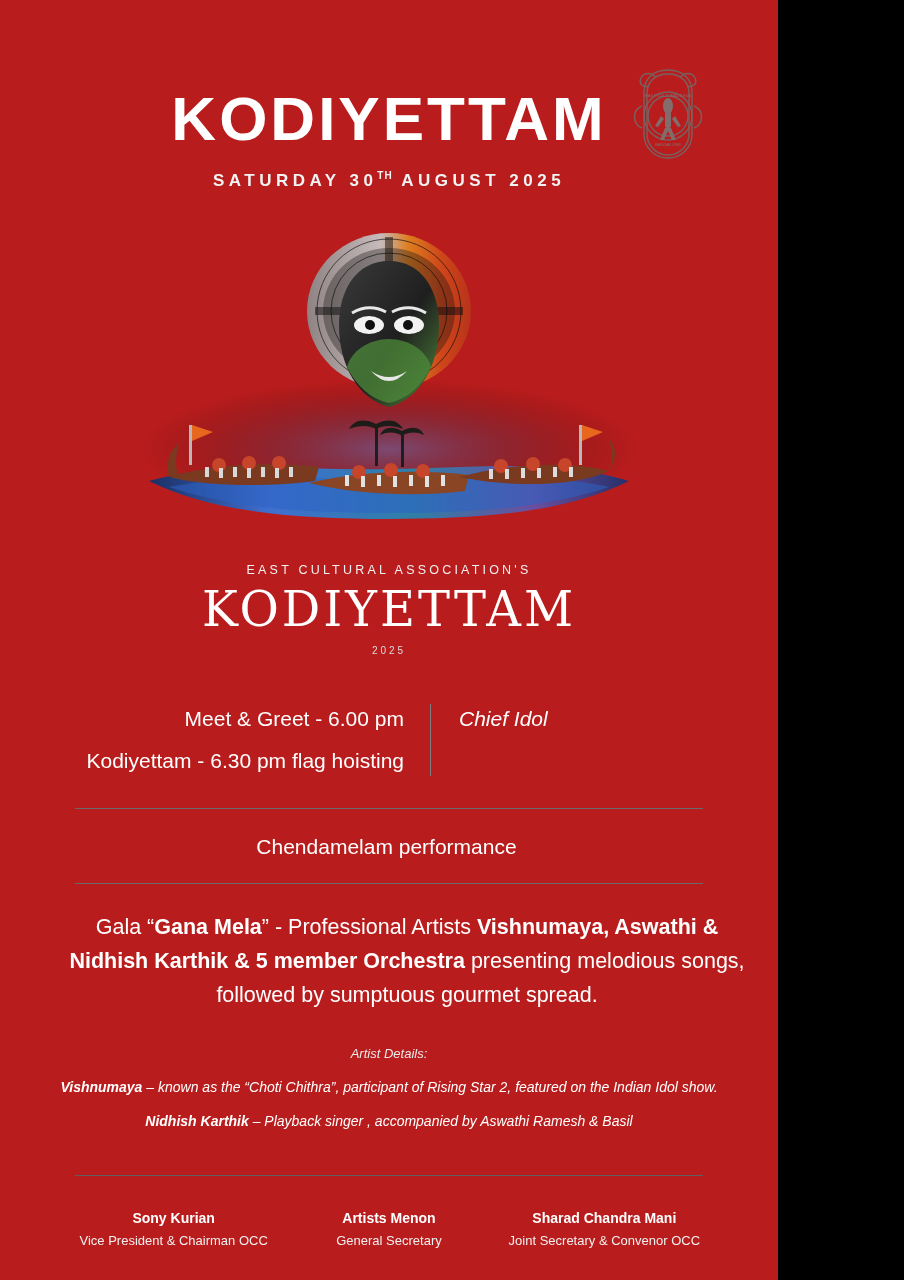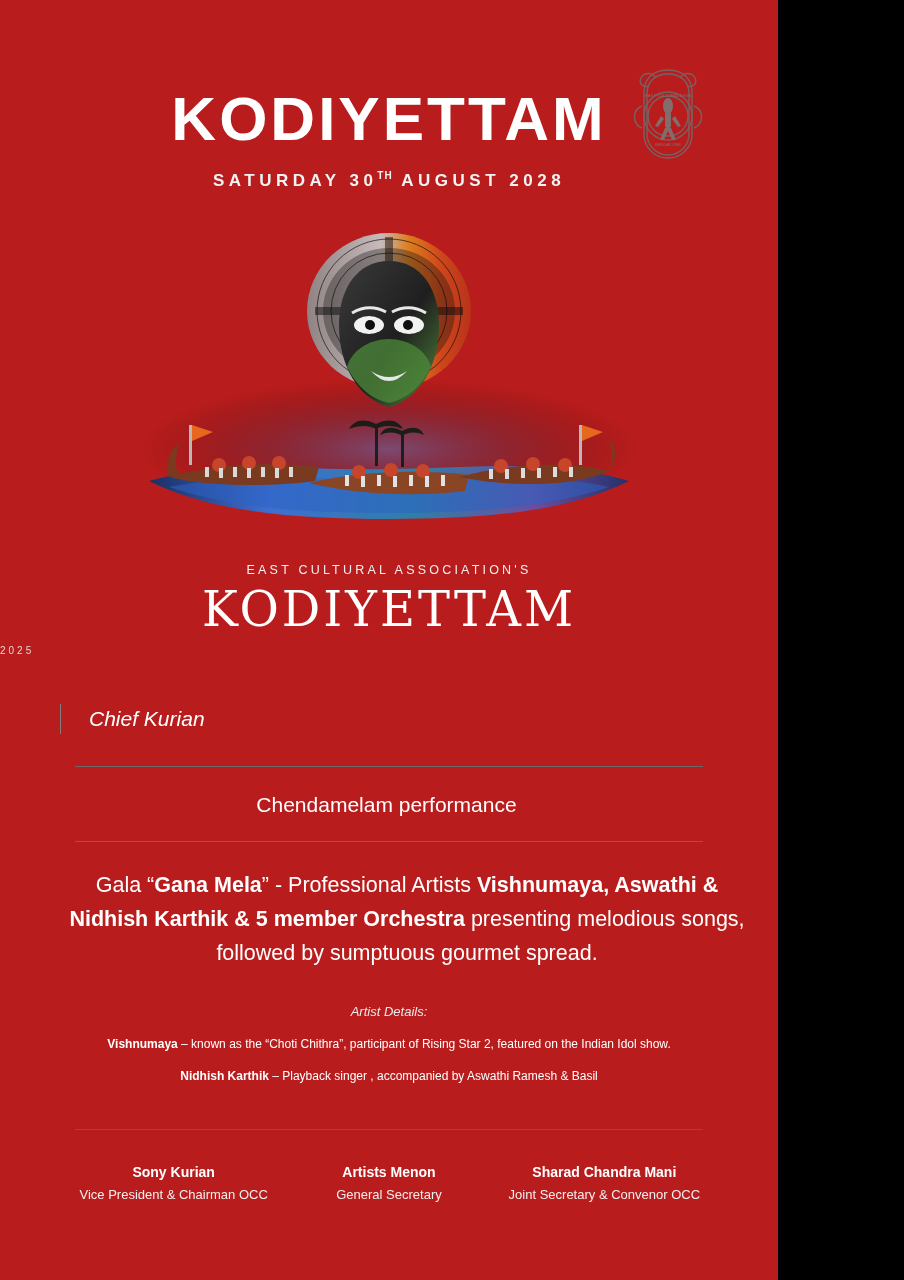--- a/index.html
+++ b/index.html
@@ -84,20 +84,21 @@
   .onotsavam {
     text-align: center;
     font-family: "DejaVu Serif", serif;
     font-size: 48px;
     letter-spacing: 3px;
     margin-top: 8px;
     color: #ffffff;
     line-height: 1;
   }
   .year {
+    text-align: center;
     font-size: 10px;
     letter-spacing: 3px;
     margin-top: 12px;
     color: #dcdcdc;
   }
 
   
   .schedule {
     display: flex;
     justify-content: center;
@@ -164,21 +165,22 @@
 
   .artist-details-title {
     text-align: center;
     font-size: 13px;
     font-style: italic;
     margin-top: 34px;
     color: #eaeaea;
   }
   .artist-line {
     text-align: center;
-    font-size: 12px;
+    font-size: 14px;
+    font-style: italic;
     margin-top: 18px;
     color: #ffffff;
     padding: 0 42px;
   }
   .artist-line b { font-weight: bold; }
 
   .rule2 {
     height: 1px;
     background: #5f5f5f;
     margin: 46px 75px 0 75px;
@@ -207,21 +209,21 @@
   }
 </style>
 </head>
 <body>
 
 <div class="poster">
 
   <div class="header">
     <h1 class="main-title">KODIYETTAM</h1>
     <div class="subtitle">
-      <span>SATURDAY 30</span><sup>TH</sup> <span>AUGUST 2028</span>
+      <span>SATURDAY 30</span><sup>TH</sup> <span>AUGUST 2025</span>
     </div>
   </div>
 
   <div class="emblem">
     <svg viewBox="0 0 92 96" width="92" height="96" aria-hidden="true">
       <g fill="none" stroke="#6e6e6e" stroke-width="1.4">
         <path d="M46 4 C30 4 22 14 22 26 L22 68 C22 82 33 92 46 92 C59 92 70 82 70 68 L70 26 C70 14 62 4 46 4 Z"></path>
         <path d="M46 8 C32 8 25 17 25 27 L25 68 C25 80 35 89 46 89 C57 89 67 80 67 68 L67 27 C67 17 60 8 46 8 Z"></path>
         <circle cx="46" cy="50" r="24"></circle>
         <circle cx="46" cy="50" r="20"></circle>
@@ -366,23 +368,27 @@
         <path d="M473 206 L494 213 L473 222 Z" fill="#e8671f"></path>
       </g>
     </svg>
   </div>
 
   <div class="assoc-name">EAST CULTURAL ASSOCIATION'S</div>
   <div class="onotsavam">KODIYETTAM</div>
   <div class="year">2025</div>
 
   <div class="schedule">
+    <div class="schedule-left">
+      <div class="sched-line">Meet &amp; Greet - 6.00 pm</div>
+      <div class="sched-line">Kodiyettam - 6.30 pm flag hoisting</div>
+    </div>
     <div class="divider-v"></div>
     <div class="schedule-right">
-      <div class="chief-label">Chief Kurian</div>
+      <div class="chief-label">Chief Idol</div>
     </div>
   </div>
 
   <div class="rule"></div>
 
   <div class="chendamelam">Chendamelam performance</div>
 
   <div class="rule" style="margin-top:0;"></div>
 
   <div class="gala">

